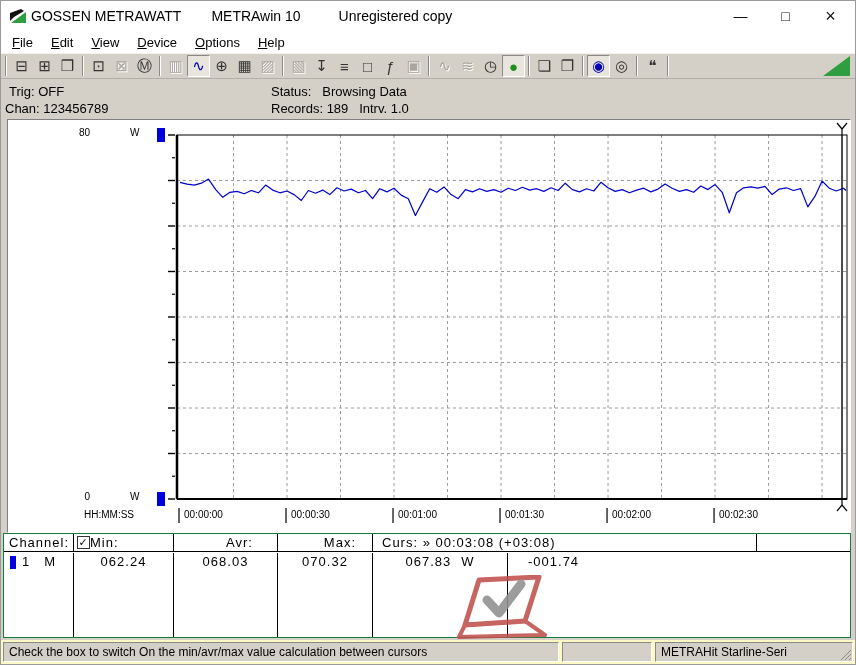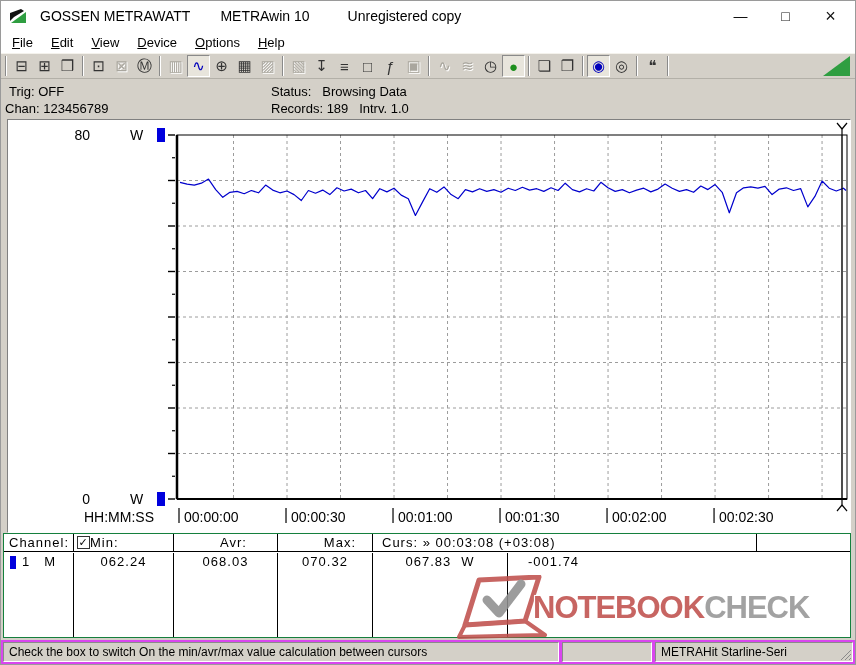--- a/index.html
+++ b/index.html
@@ -3,21 +3,21 @@
 <meta charset="utf-8">
 <style>
   *{box-sizing:border-box;margin:0;padding:0}
   html,body{background:#fff}
   body{font-family:"Liberation Sans",sans-serif;color:#000}
   .win{position:relative;width:856px;height:665px;background:#d4d0c8;border:1px solid #9a9a9a;overflow:hidden}
 
   
   .titlebar{position:absolute;top:0;left:0;right:0;height:30px;background:#fff;display:flex;align-items:center;font-size:14px}
   .titlebar .logo{margin-left:8px}
-  .t-brand{margin-left:13px}
+  .t-brand{margin-left:4px}
   .t-app{margin-left:30px}
   .t-lic{margin-left:38px}
   .controls{position:absolute;right:2px;top:0;height:30px;display:flex}
   .wbtn{width:45px;text-align:center;line-height:30px;font-size:14px;color:#111}
   .wbtn.close{font-size:18px}
 
   
   .menubar{position:absolute;top:30px;left:0;right:0;height:22px;background:#fff;display:flex;align-items:center;font-size:13px;padding-left:2px}
   .mitem{display:inline-block;padding:2px 9px}
   .mitem::first-letter{text-decoration:underline}
@@ -32,34 +32,34 @@
 
   
   .statusinfo{position:absolute;top:78px;left:0;right:0;height:40px;font-size:13px}
   .statusinfo span{position:absolute;white-space:pre}
   .si-a{left:8px;top:5px}.si-b{left:4px;top:22px}
   .si-c{left:270px;top:5px}.si-d{left:270px;top:22px}
 
   
   .chart-panel{position:absolute;left:6px;top:118px;width:844px;height:414px;background:#fff;border:1px solid;border-color:#808080 #fdfdfd #fdfdfd #808080}
   #chart-svg{position:absolute;left:0;top:0;overflow:visible}
-  .clab{position:absolute;font-size:14px;white-space:pre;color:#000}
+  .clab{position:absolute;font-size:10px;white-space:pre;color:#000}
   .clab.r{text-align:right}
   .ymark{position:absolute;width:8px;height:14px;background:#0000dd}
 
   
   .dtable{position:absolute;left:2px;top:532px;width:848px;height:105px;background:#fff;border:1px solid #15803d;font-size:13px}
   .thead{position:absolute;left:0;top:0;right:0;height:18px;border-bottom:1px solid #000;display:flex}
   .trow{position:absolute;left:0;top:19px;right:0;bottom:0;display:flex}
   .hc,.dc{letter-spacing:1px;padding-top:1px;flex-shrink:0}
   .bdr{border-right:1px solid #000}
   .hc-ch{width:70px;padding-left:5px}
   .hc-min{width:100px;display:flex}
   .hc-min .hlab{flex:1;text-align:left;padding-right:26px}
-  .hc-avr{width:104px;text-align:right;padding-right:30px}
+  .hc-avr{width:104px;text-align:right;padding-right:24px}
   .hc-max{width:95px;text-align:right;padding-right:16px}
   .hc-curs{width:384px;padding-left:9px}
   .hc-fill{flex:1}
   .cb{width:13px;height:13px;border:1px solid #333;background:#fff;margin:1px 0 0 3px;font-size:11px;line-height:11px;text-align:center}
   .dc-ch{width:70px;display:flex;padding-left:6px}
   .chmark{width:6px;height:13px;background:#0000dd;margin:2px 6px 0 0}
   .chtype{margin-left:14px}
   .dc-min{width:100px;text-align:center}
   .dc-avr{width:104px;text-align:center}
   .dc-max{width:95px;text-align:center}
@@ -68,21 +68,21 @@
   .dc-c2 .unit{margin-left:10px}
   .dc-c3{flex:1;padding-left:20px}
 
   
   .watermark{position:absolute;left:456px;top:574px;width:398px;height:66px;display:flex;align-items:center;opacity:.88;pointer-events:none}
   .wm-text{font-size:31px;font-weight:bold;letter-spacing:-1px;white-space:nowrap;margin-left:-24px;
            text-shadow:0 0 3px #fff,1px 1px 0 #fff,-1px -1px 0 #fff,1px -1px 0 #fff,-1px 1px 0 #fff}
   .wm-red{color:#c0504d}.wm-gray{color:#969696}
 
   
-  .statusbar{position:absolute;left:0;right:0;bottom:0;height:24px;background:#d946ef;display:flex;align-items:center;padding:0 2px;gap:3px;font-size:12px}
+  .statusbar{position:absolute;left:0;right:0;bottom:0;height:24px;background:#fef9c3;display:flex;align-items:center;padding:0 2px;gap:3px;font-size:12px}
   .sb{height:20px;border:1px solid;border-color:#8a8a8a #fff #fff #8a8a8a;padding:2px 5px;white-space:nowrap;overflow:hidden;background:#d4d0c8}
   .sb1{width:556px}
   .sb2{width:90px}
   .sb3{flex:1;position:relative}
   .grip{position:absolute;right:0;bottom:0}
 </style>
 </head>
 <body>
 
 <div class="win">
@@ -255,21 +255,20 @@
       <div class="dc dc-c3">-001.74</div>
     </div>
   </div>
 
   <div class="watermark">
     <svg width="100" height="66" viewBox="0 0 100 66">
       <polygon points="22,5 82,2 68,46 8,50" fill="none" stroke="#c0504d" stroke-width="5" stroke-linejoin="round"></polygon>
       <polygon points="8,50 68,46 88,60 2,62" fill="none" stroke="#c0504d" stroke-width="4" stroke-linejoin="round"></polygon>
       <path d="M30,25 L42,38 L64,9" fill="none" stroke="#8f8f8f" stroke-width="9" stroke-linecap="round" stroke-linejoin="round"></path>
     </svg>
-    <span class="wm-text"><span class="wm-red">NOTEBOOK</span><span class="wm-gray">CHECK</span></span>
   </div>
 
   <div class="statusbar">
     <div class="sb sb1">Check the box to switch On the min/avr/max value calculation between cursors</div>
     <div class="sb sb2"></div>
     <div class="sb sb3">
       <span>METRAHit Starline-Seri</span>
       <svg class="grip" width="13" height="13">
         <path d="M12,2 L2,12 M12,6 L6,12 M12,10 L10,12" stroke="#8a8a8a" fill="none"></path>
       </svg>

